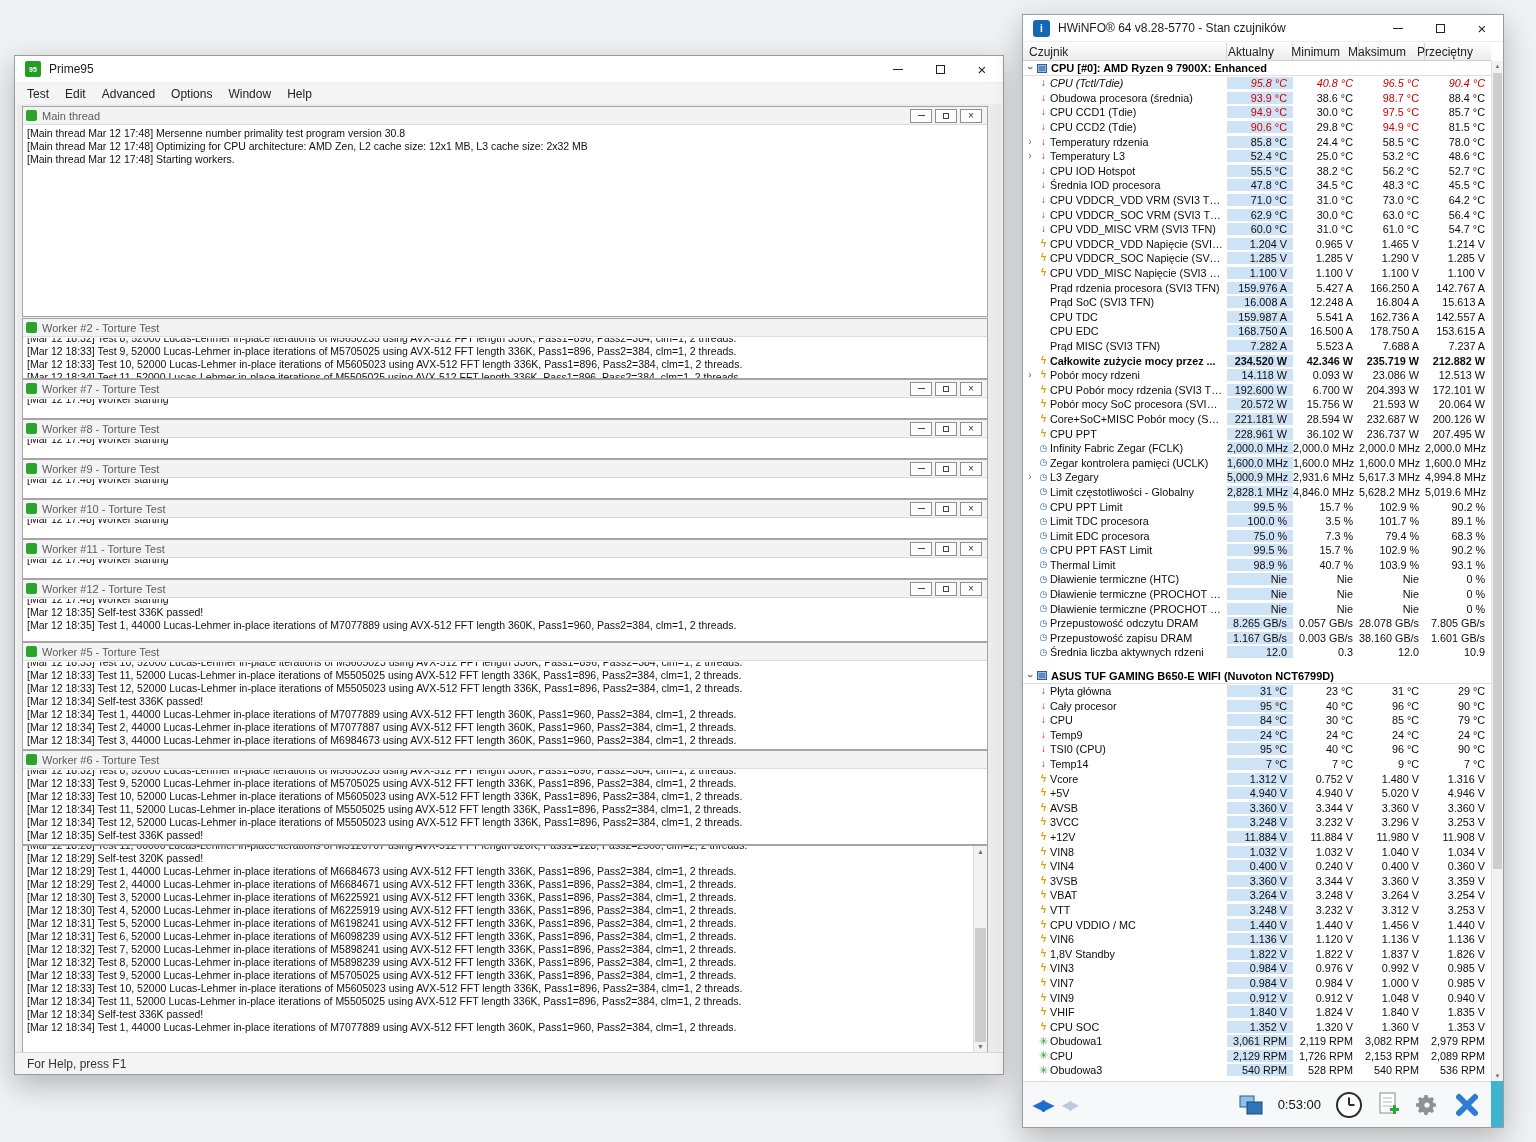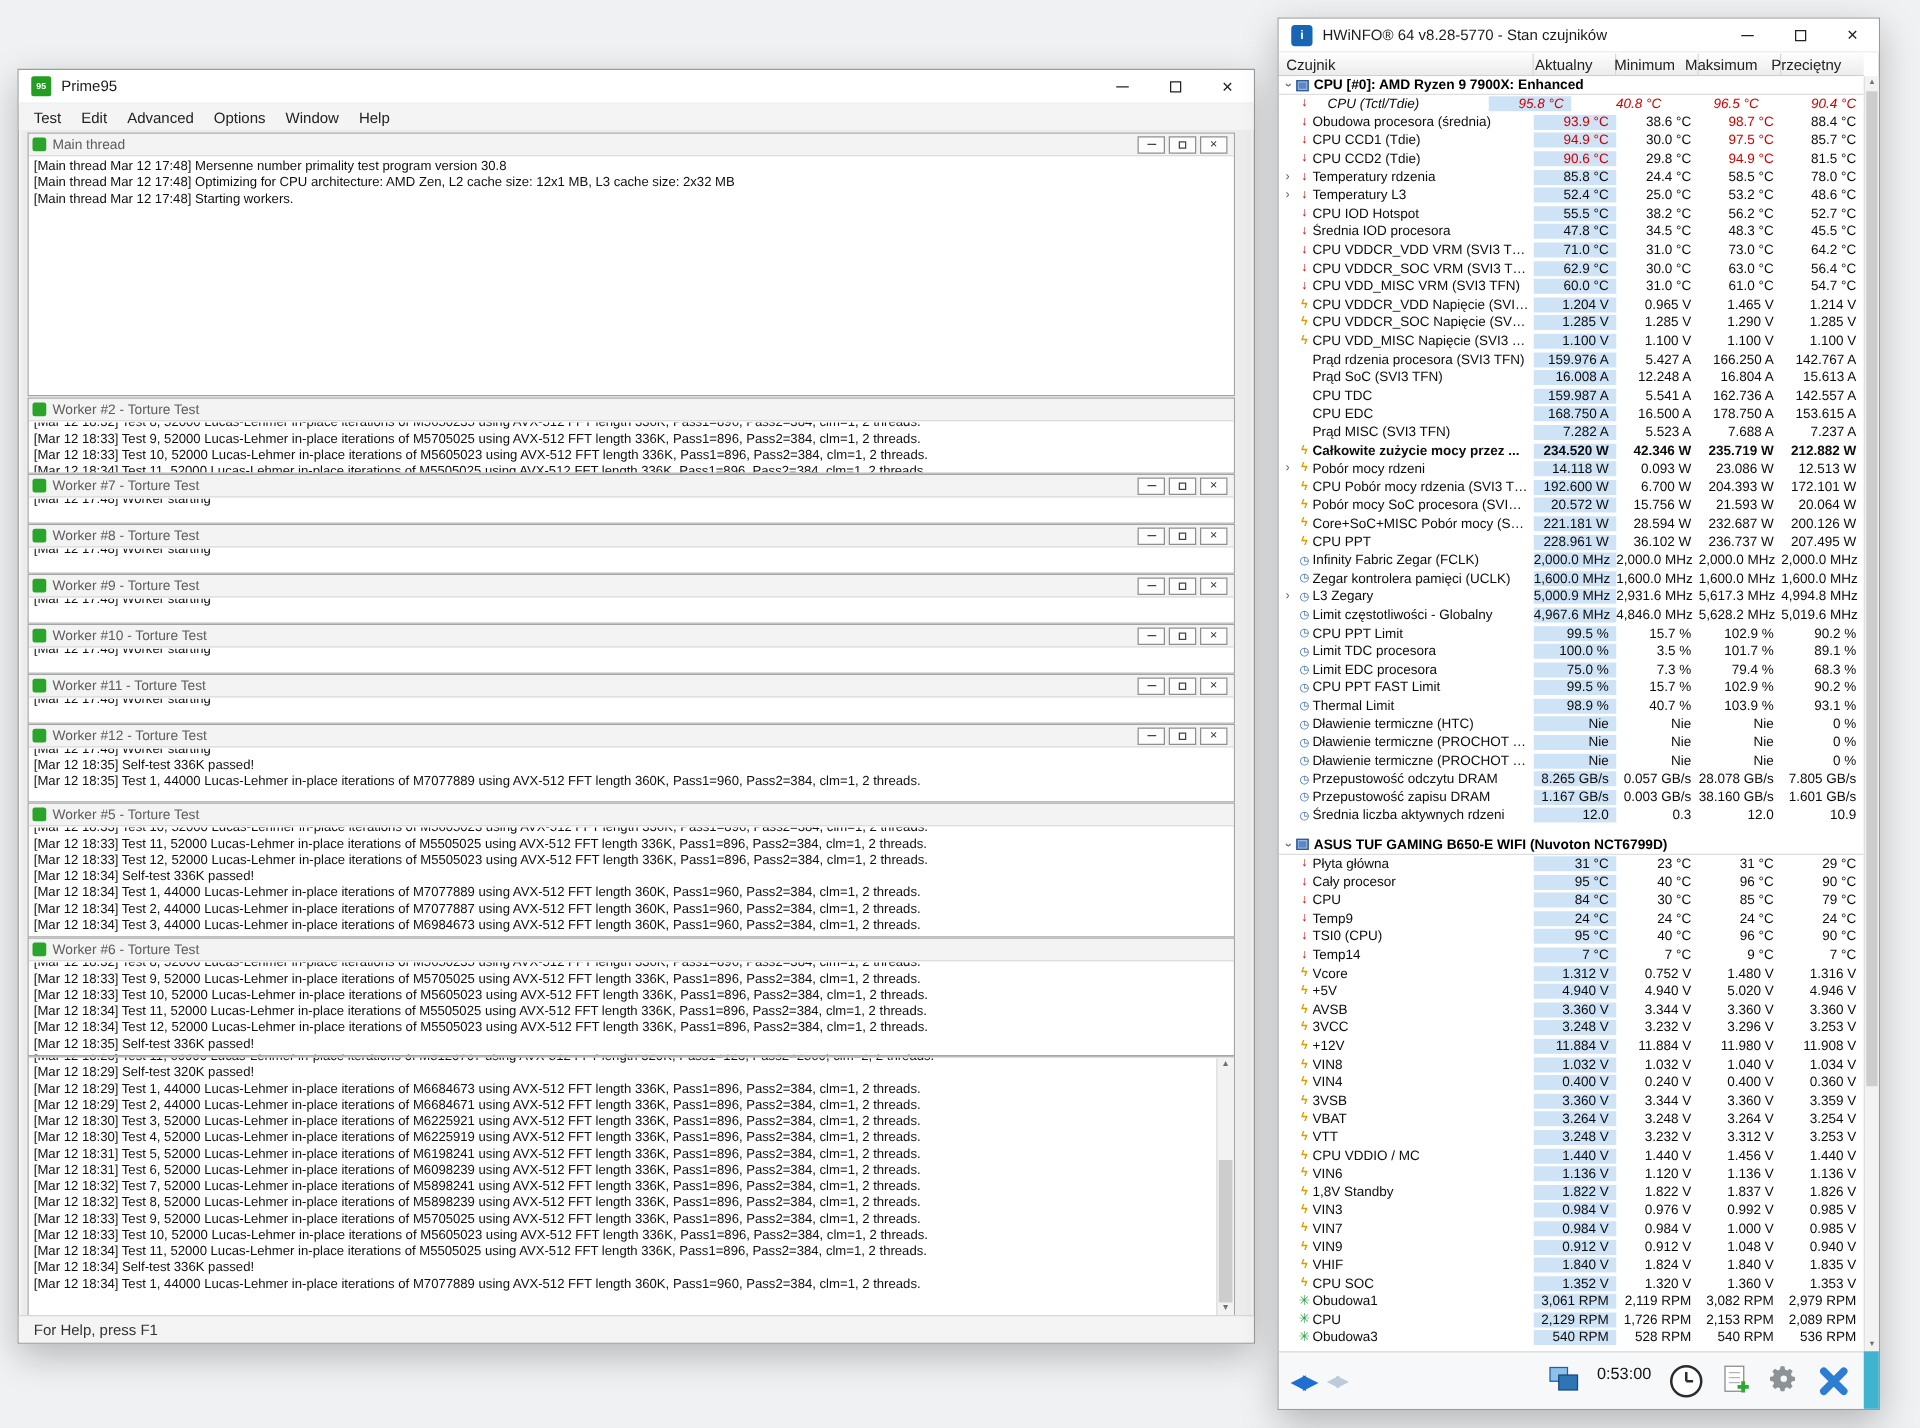--- a/index.html
+++ b/index.html
@@ -63,31 +63,31 @@
         box-shadow:inset 0 0 0 1px #9db9dd;flex:0 0 10px;}
   .ric{width:13px;flex:0 0 13px;text-align:center;font-size:10px;line-height:1;}
   .ric.temp{color:#cc1111;font-weight:bold;}
   .ric.volt{color:#d99e00;font-weight:bold;}
   .ric.clock{color:#3a6ea8;font-size:9px;}
   .ric.fan{color:#2f9e44;font-size:11px;}
   .rlabel{flex:1;white-space:nowrap;overflow:hidden;text-overflow:ellipsis;color:#0c0c0c;padding-right:4px;}
   .rval{width:66px;flex:0 0 66px;text-align:right;padding-right:6px;color:#0c0c0c;white-space:nowrap;}
   .rval.cur{background:#cfe3f6;}
   .red{color:#cc0000;}
-  .it{font-style:italic;margin-left:12px;}
+  .it{font-style:italic;}
   .bold{font-weight:bold;}
   #hw-scroll{position:absolute;top:46px;right:0;width:12px;bottom:46px;background:#f2f2f2;border-left:1px solid #e0e0e0;}
   #hw-scroll .sarr{font-size:6px;}
   #hw-thumb{position:absolute;left:1px;right:1px;top:12px;height:78%;background:#cdcdcd;}
   #hw-toolbar{position:absolute;left:0;right:12px;bottom:0;height:46px;border-top:1px solid #d8d8d8;background:#f7f8f9;
               display:flex;align-items:center;padding:0 10px;}
   #hw-grip{position:absolute;right:0;bottom:0;width:12px;height:46px;background:#3fb3cf;}
   .nav-arrows{font-size:15px;letter-spacing:-2px;color:#1f6fd0;font-weight:bold;margin-right:10px;}
   .nav-arrows.disabled{color:#bccadb;font-size:12px;}
-  .tool-right{margin-left:auto;display:flex;align-items:flex-start;gap:14px;}
+  .tool-right{margin-left:auto;display:flex;align-items:center;gap:14px;}
   .tool-time{font-size:13px;color:#111;}
   .tbtn{display:flex;align-items:center;justify-content:center;}
 
   .gearbtn svg,.xbtn svg{display:block;}
 </style>
 </head>
 <body>
 
 <div id="prime95" class="window">
   <div class="titlebar">
@@ -602,21 +602,21 @@
         <span class="rlabel">L3 Zegary</span>
         <span class="rval cur">5,000.9 MHz</span>
         <span class="rval">2,931.6 MHz</span>
         <span class="rval">5,617.3 MHz</span>
         <span class="rval">4,994.8 MHz</span>
       </div>
       <div class="srow">
         <span class="exp"></span>
         <span class="ric clock">◷</span>
         <span class="rlabel">Limit częstotliwości - Globalny</span>
-        <span class="rval cur">4,967.6 MHz</span>
+        <span class="rval cur">2,828.1 MHz</span>
         <span class="rval">4,846.0 MHz</span>
         <span class="rval">5,628.2 MHz</span>
         <span class="rval">5,019.6 MHz</span>
       </div>
       <div class="srow">
         <span class="exp"></span>
         <span class="ric clock">◷</span>
         <span class="rlabel">CPU PPT Limit</span>
         <span class="rval cur">99.5 %</span>
         <span class="rval">15.7 %</span>

